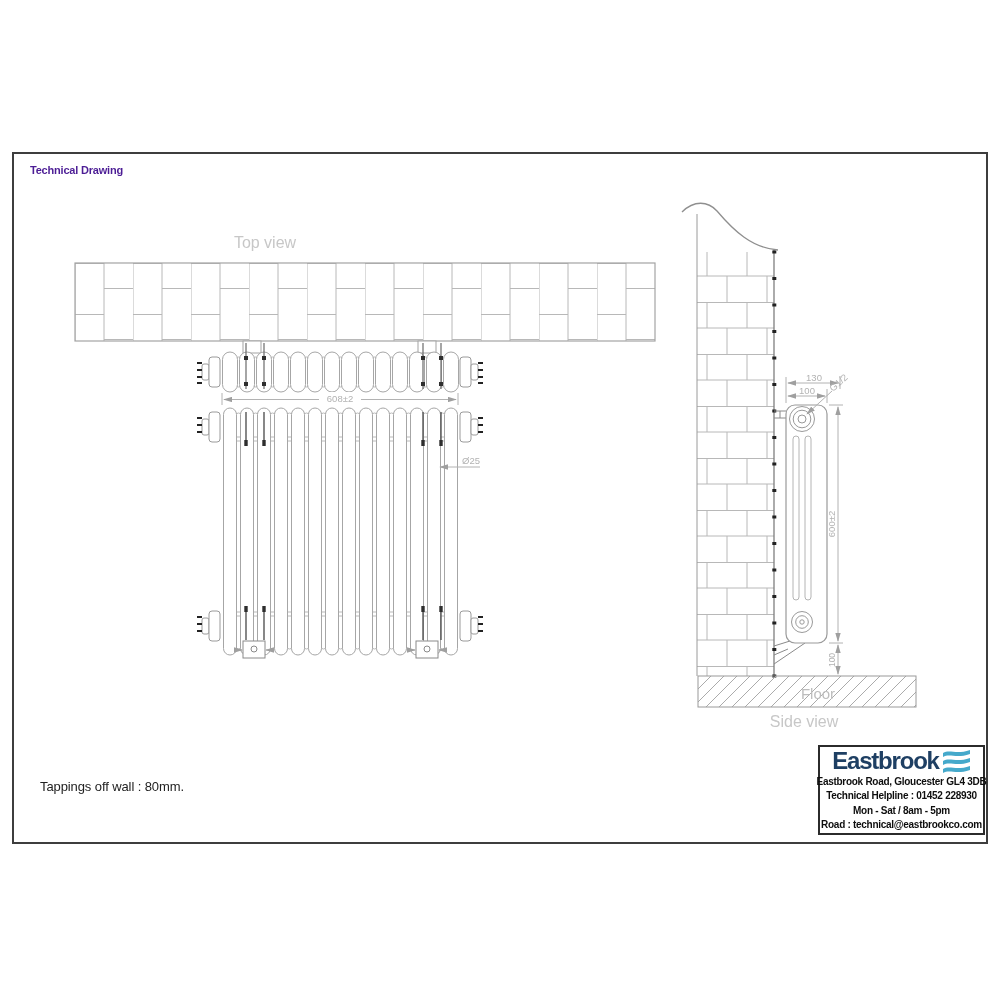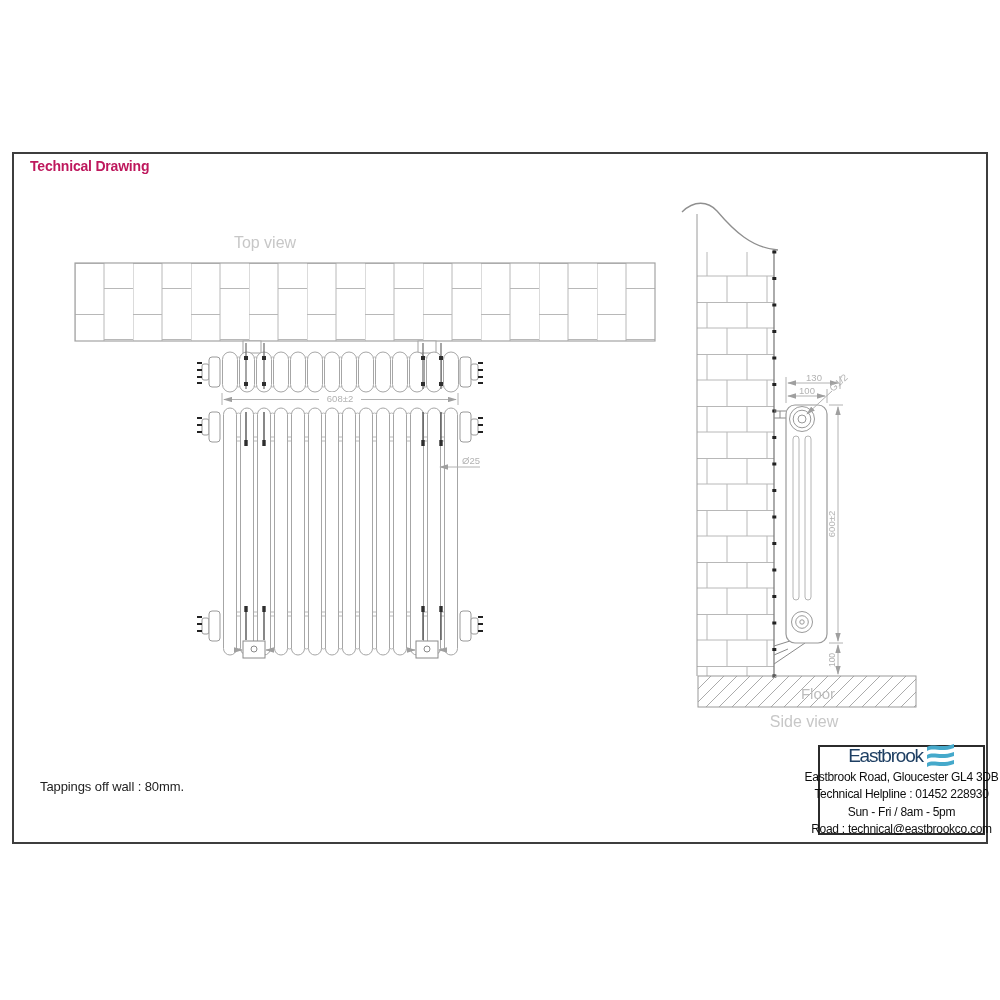--- a/index.html
+++ b/index.html
@@ -2,36 +2,36 @@
 <html style="--navy: #1e3f63; --teal: #45a9cb;"><head>
 <meta charset="utf-8">
 <style>
   html,body{margin:0;padding:0;background:#fff}
   body{width:1000px;height:1000px;position:relative;overflow:hidden;
        font-family:"Liberation Sans",sans-serif;color:#1a1a1a}
   .frame{position:absolute;left:12px;top:152px;width:976px;height:692px;
          border:2px solid #3d3d3d;box-sizing:border-box;background:#fff}
   .titleblock{position:absolute;left:30px;top:157px}
   .title{font-size:24px;font-weight:700;letter-spacing:-0.3px;line-height:1.08;color:#161616}
-  .subtitle{font-size:14px;font-weight:700;letter-spacing:-0.2px;color:#be185d;margin-top:1px}
+  .subtitle{font-size:11px;font-weight:700;letter-spacing:-0.2px;color:#4c1d95;margin-top:7px}
   .note{position:absolute;left:40px;top:779px;font-size:13px;font-weight:500;
         letter-spacing:-0.1px;color:#222}
   svg.dwg{position:absolute;left:0;top:0}
   svg text{font-family:"Liberation Sans",sans-serif}
   .dim{font-size:9.5px;fill:#b2b2b2}
   .dimsm{font-size:8.5px;fill:#b2b2b2}
   .lbl{font-size:16px;fill:#c7c7c7}
   .lbl2{font-size:15px;fill:#bdbdbd}
   .brand{position:absolute;left:818px;top:745px;width:167px;height:90px;
          border:2px solid #2b2b2b;box-sizing:border-box;background:#fff;
          display:flex;flex-direction:column;align-items:center;justify-content:center;
          padding:1px 2px}
   .brand-head{display:flex;align-items:center;gap:4px;margin-bottom:1px}
-  .brand-name{font-size:19px;font-weight:400;letter-spacing:-1.2px;color:var(--navy,#1e3f63);line-height:1}
-  .brand-line{font-size:12px;font-weight:400;color:#0e0e0e;letter-spacing:-0.28px;
+  .brand-name{font-size:24px;font-weight:700;letter-spacing:-1.2px;color:var(--navy,#1e3f63);line-height:1}
+  .brand-line{font-size:10px;font-weight:700;color:#0e0e0e;letter-spacing:-0.28px;
               line-height:1.42;white-space:nowrap;text-align:center}
 </style>
 </head>
 <body>
 
 <div class="frame"></div>
 
 <div class="titleblock">
   <div class="subtitle">Technical Drawing</div>
 </div>
@@ -337,15 +337,15 @@
   <div class="brand-head">
     <span class="brand-name">Eastbrook</span>
     <svg width="28" height="26" viewBox="0 0 28 26">
       <path d="M0,5 C7,1 13,7 27,2 L27,6 C13,11 7,5 0,9 Z" fill="#45a9cb"></path>
       <path d="M0,13 C7,9 13,15 27,10 L27,14 C13,19 7,13 0,17 Z" fill="#45a9cb"></path>
       <path d="M0,21 C7,17 13,23 27,18 L27,22 C13,27 7,21 0,25 Z" fill="#45a9cb"></path>
     </svg>
   </div>
   <div class="brand-line">Eastbrook Road, Gloucester GL4 3DB</div>
   <div class="brand-line">Technical Helpline : 01452 228930</div>
-  <div class="brand-line">Sun - Fri / 8am - 5pm</div>
+  <div class="brand-line">Mon - Sat / 8am - 5pm</div>
   <div class="brand-line">Road : technical@eastbrookco.com</div>
 </div>
 
 </body></html>

